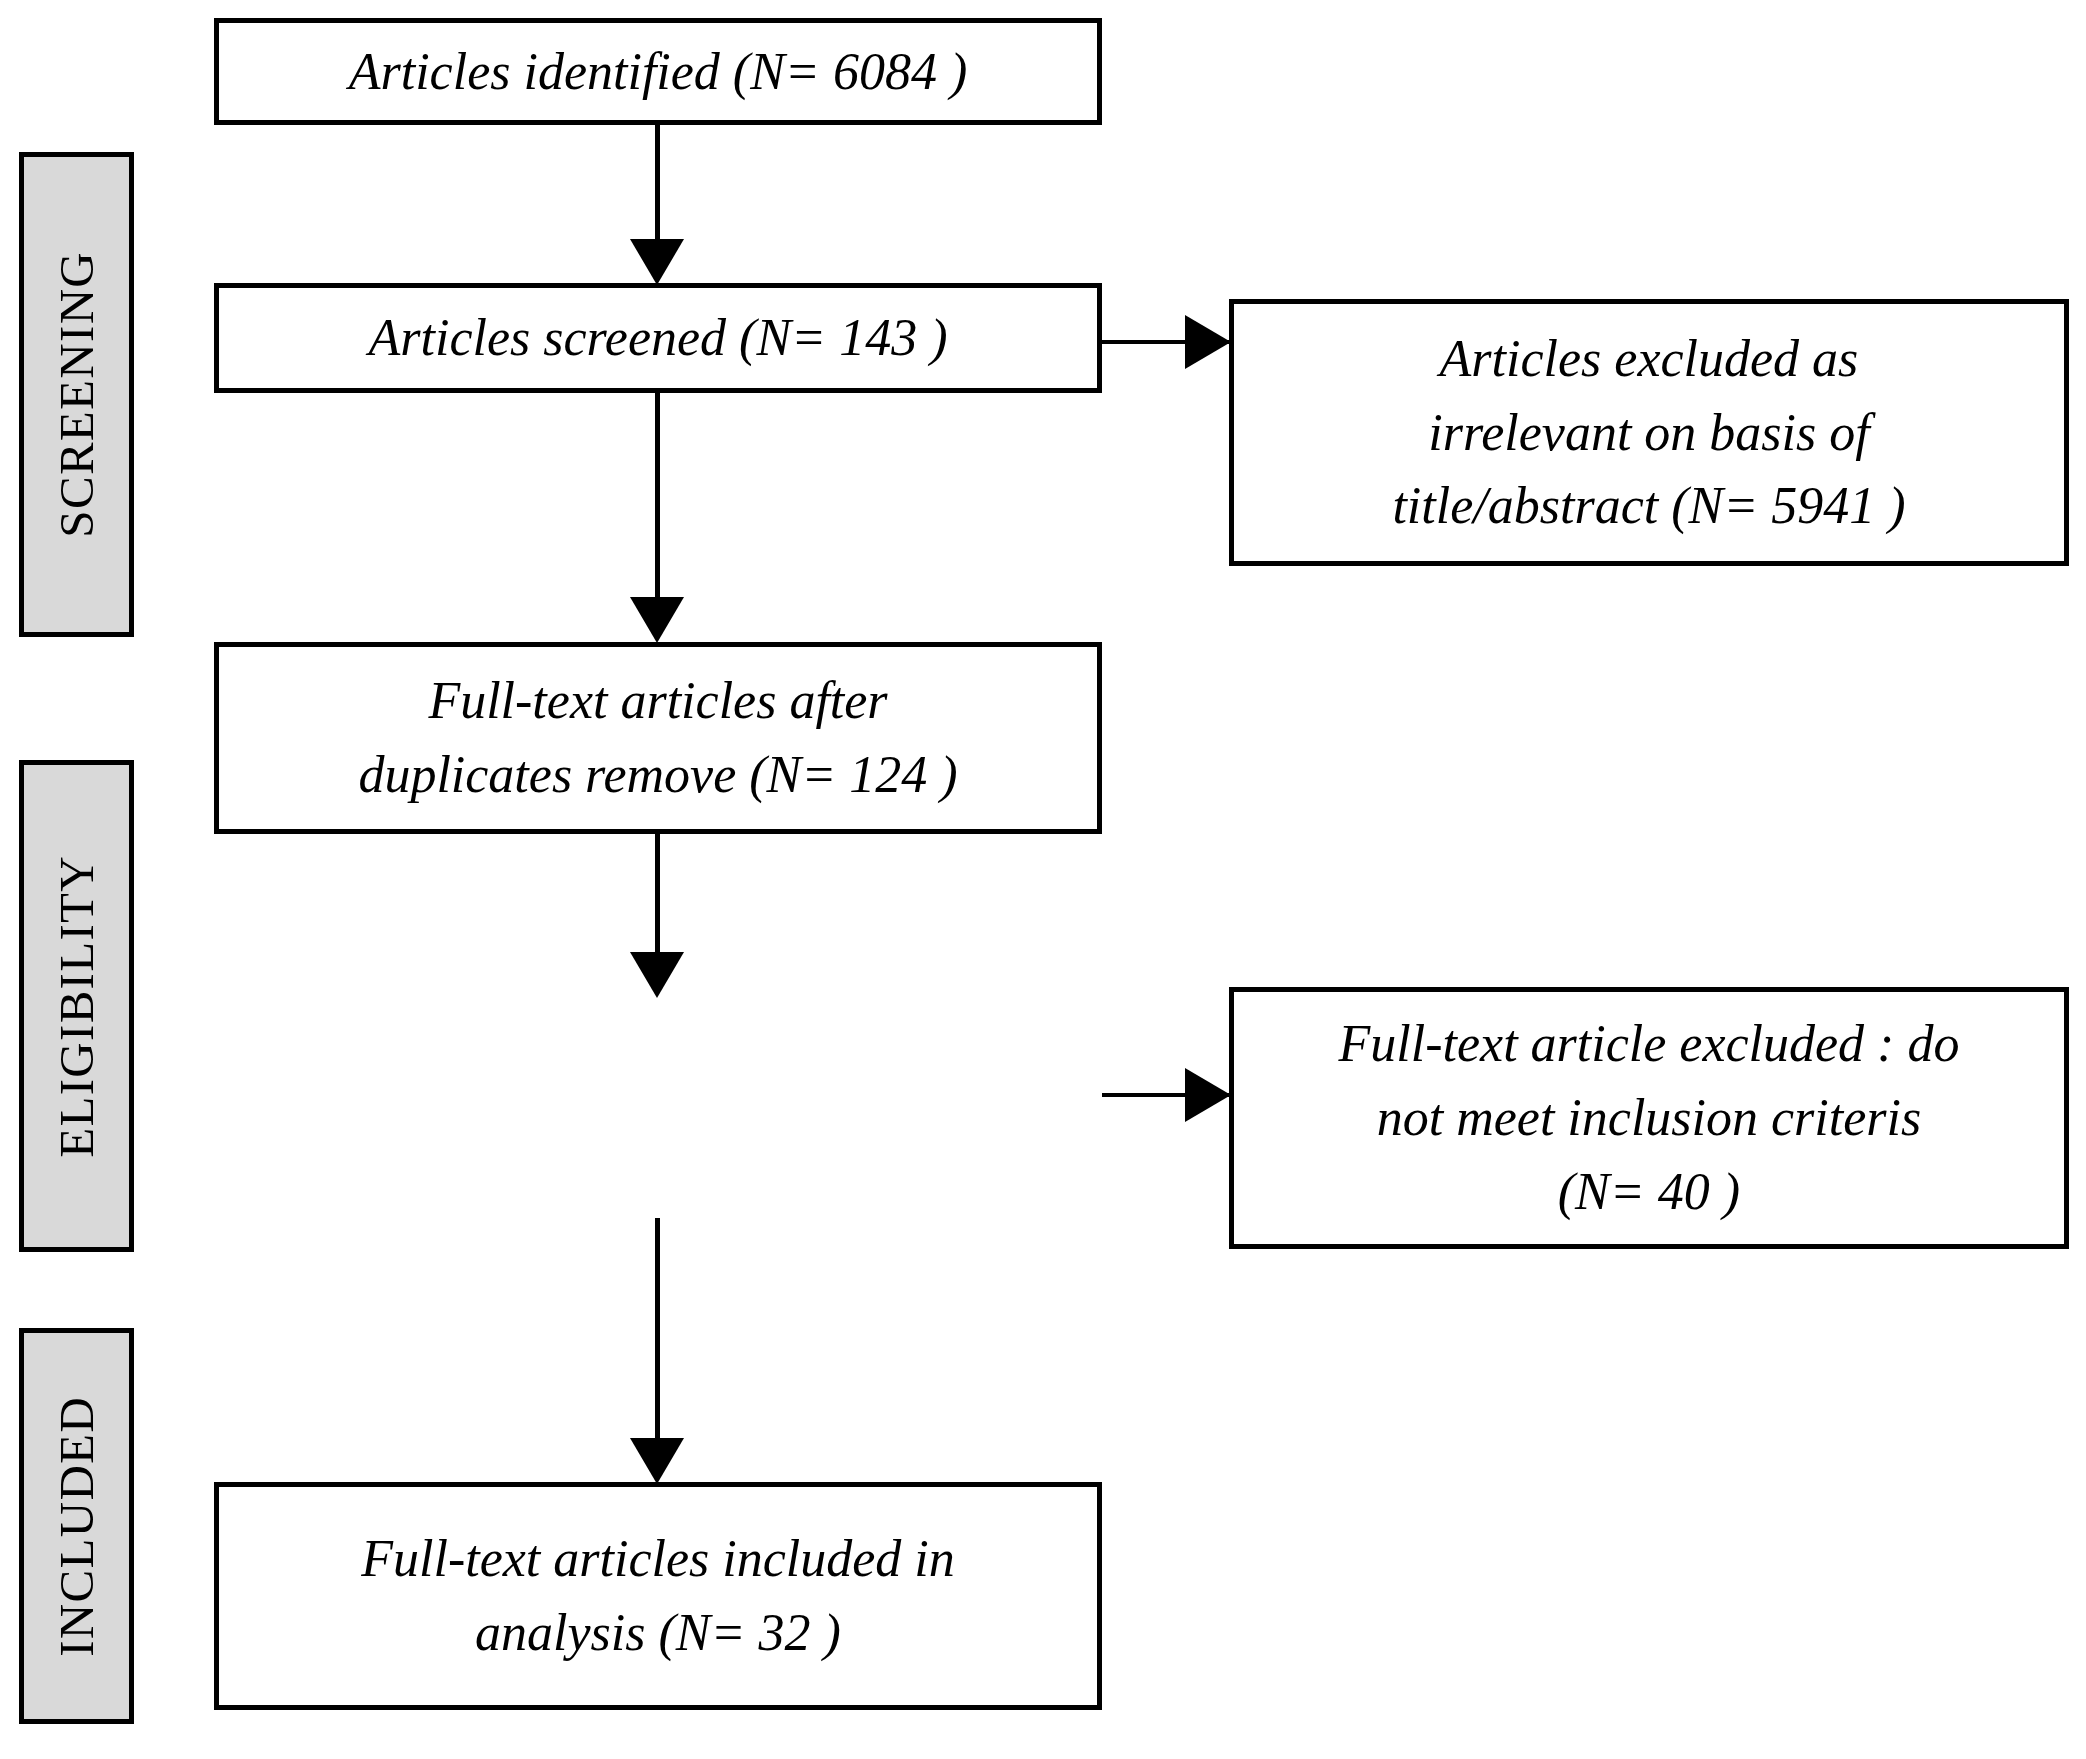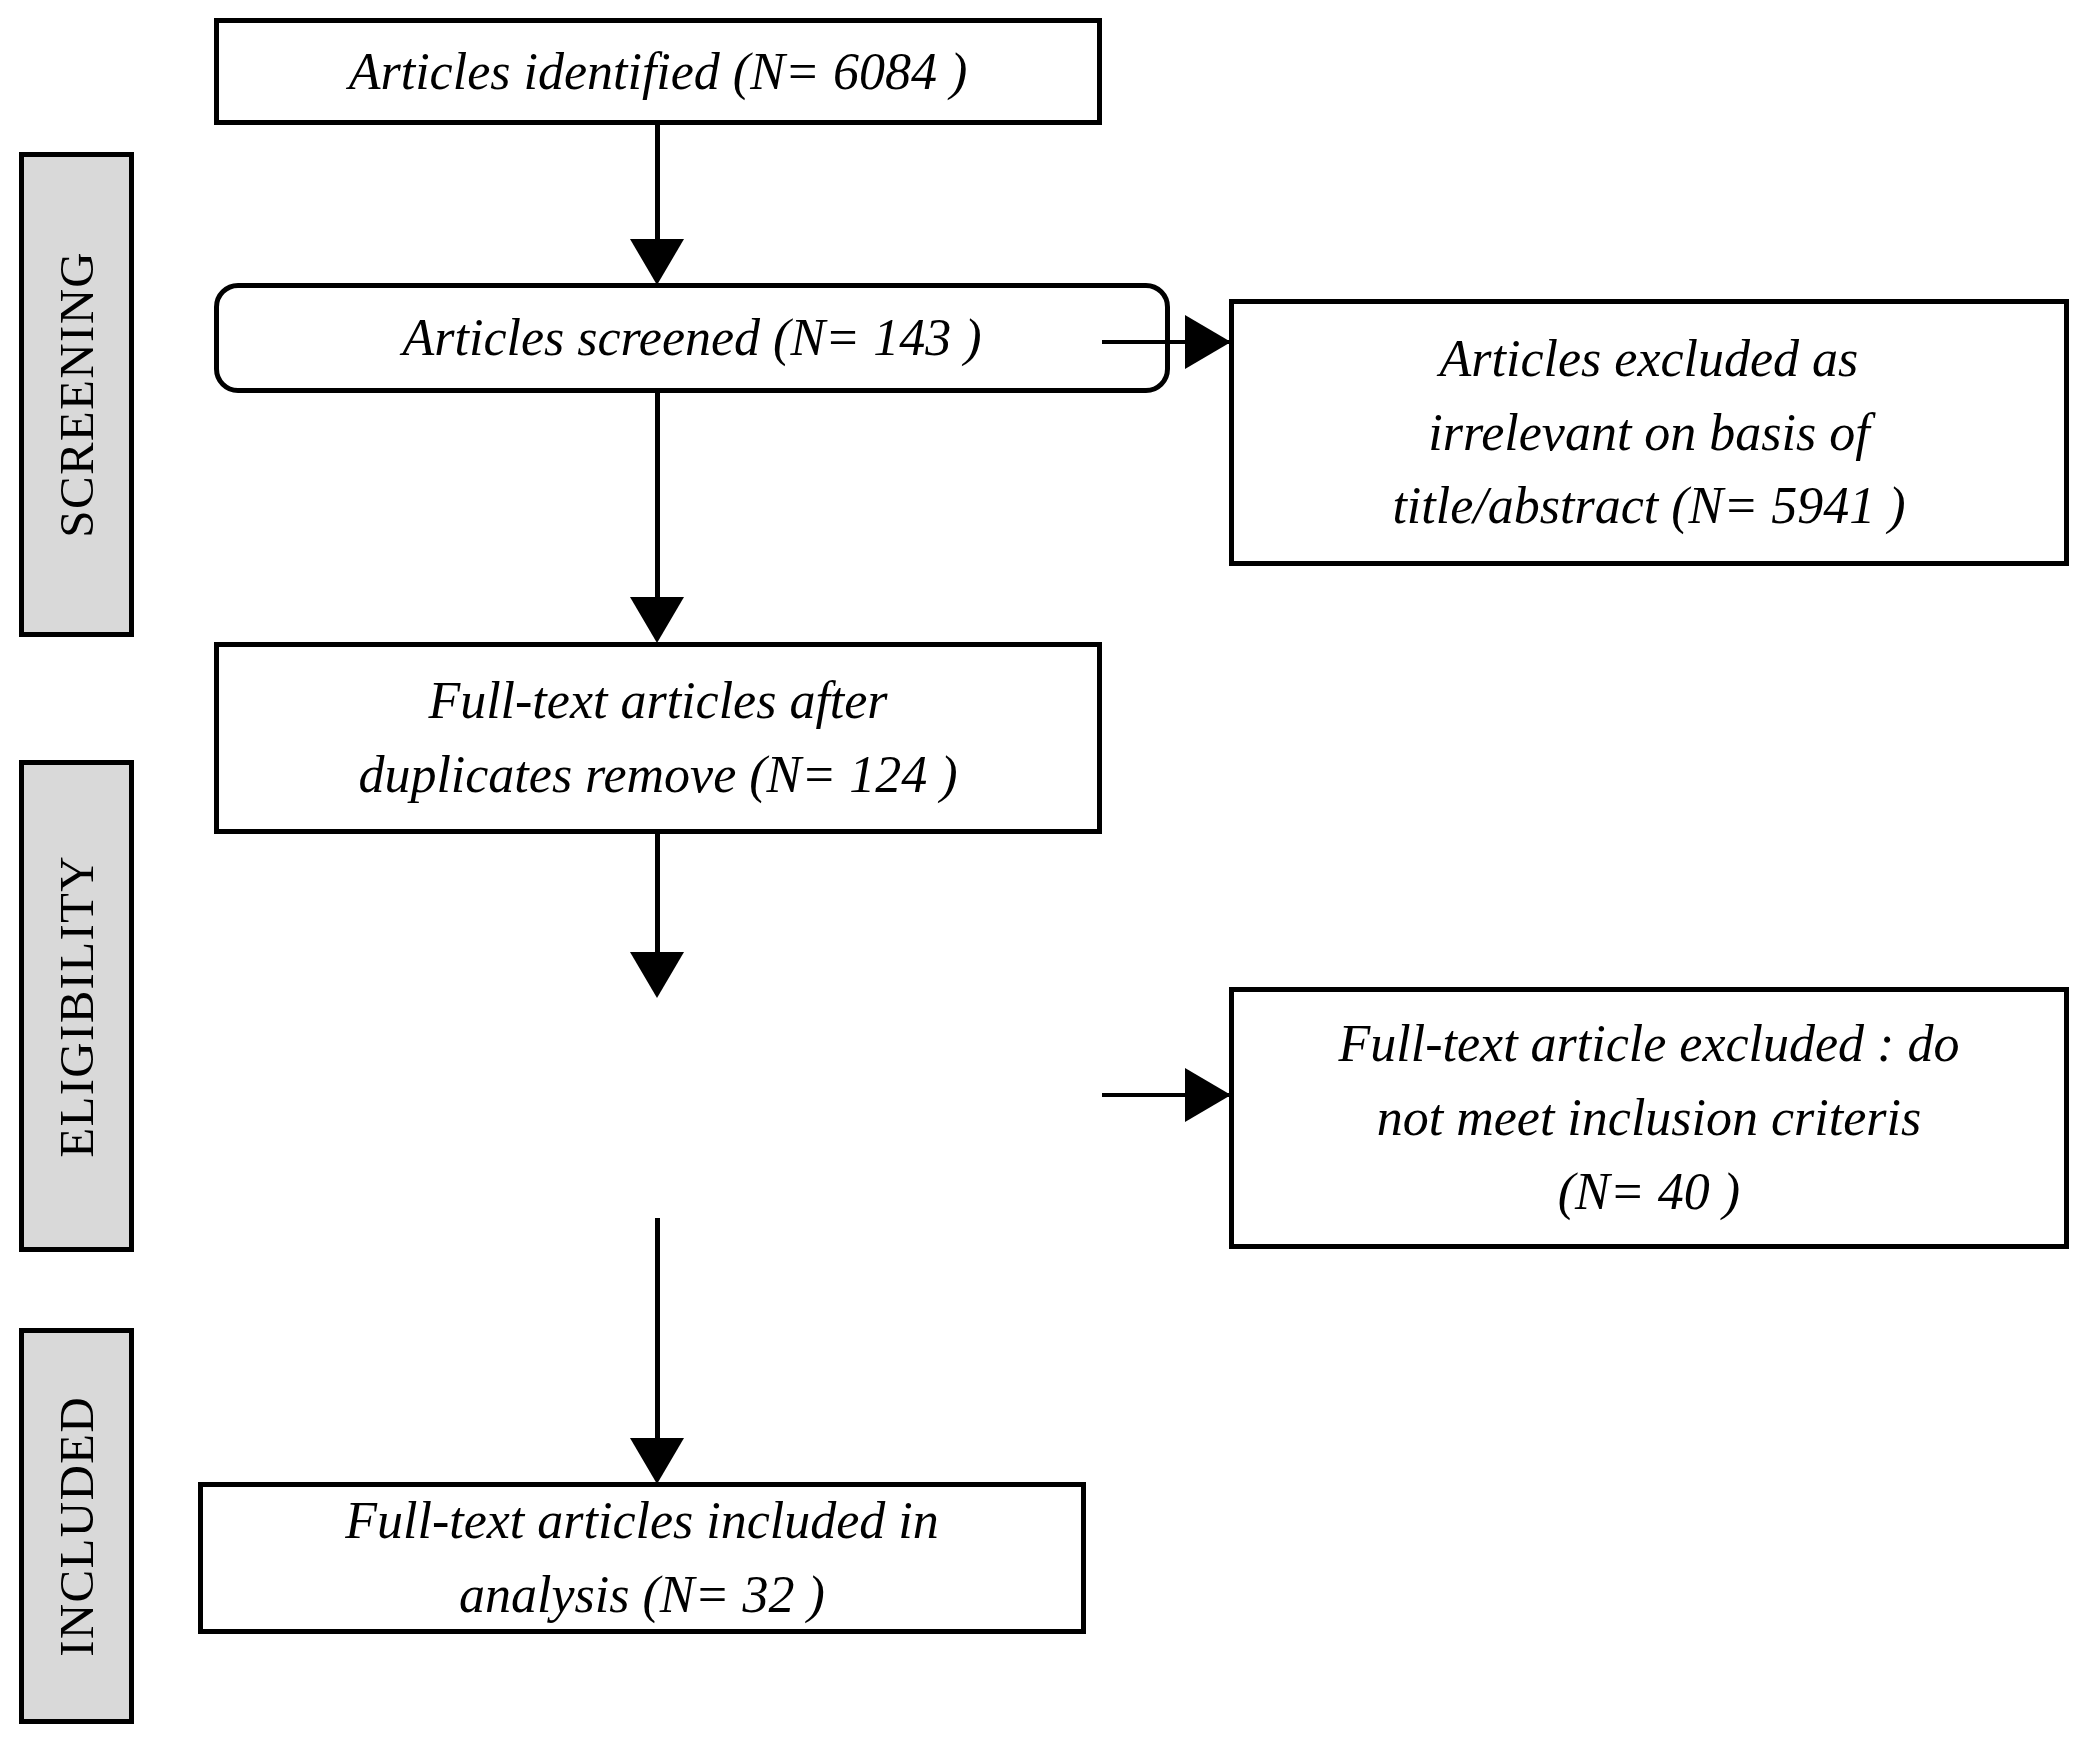--- a/index.html
+++ b/index.html
@@ -105,21 +105,21 @@
     <span class="stage-text">INCLUDED</span>
   </div>
 
   <div class="flow-box" style="left:214px; top:18px; width:888px; height:107px;">
     <span class="box-text">Articles identified (N= 6084  )</span>
   </div>
 
   <div class="v-line" style="left:655px; top:125px; width:4.5px; height:121px;"></div>
   <div class="arrow-down" style="left:630px; top:239px;"></div>
 
-  <div class="flow-box" style="left:214px; top:283px; width:956px; height:110px;border-radius:24px;">
+  <div class="flow-box" style="left:214px; top:283px; width:888px; height:110px;">
     <span class="box-text">Articles screened (N= 143 )</span>
   </div>
 
   <div class="h-line" style="left:1102px; top:340px; width:128px; height:3.8px;"></div>
   <div class="arrow-right" style="left:1185px; top:315px;"></div>
 
   <div class="flow-box" style="left:1229px; top:299px; width:840px; height:267px;">
     <span class="box-text">Articles excluded as
 irrelevant on basis of
 title/abstract (N= 5941 )</span>
@@ -142,19 +142,19 @@
 
   <div class="flow-box" style="left:1229px; top:987px; width:840px; height:262px;">
     <span class="box-text">Full-text article excluded : do
 not meet inclusion criteris
 (N= 40 )</span>
   </div>
 
   <div class="v-line" style="left:655px; top:1218px; width:4.5px; height:255px;"></div>
   <div class="arrow-down" style="left:630px; top:1438px;"></div>
 
-  <div class="flow-box" style="left:198px; top:1482px; width:888px; height:152px;">
+  <div class="flow-box" style="left:214px; top:1482px; width:888px; height:228px;">
     <span class="box-text">Full-text articles included in
 analysis (N= 32 )</span>
   </div>
 
 </div>
 
 
 </body></html>

